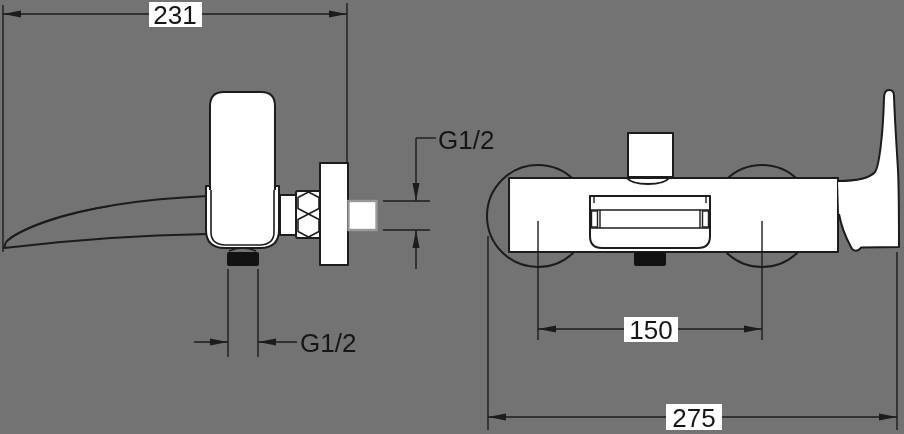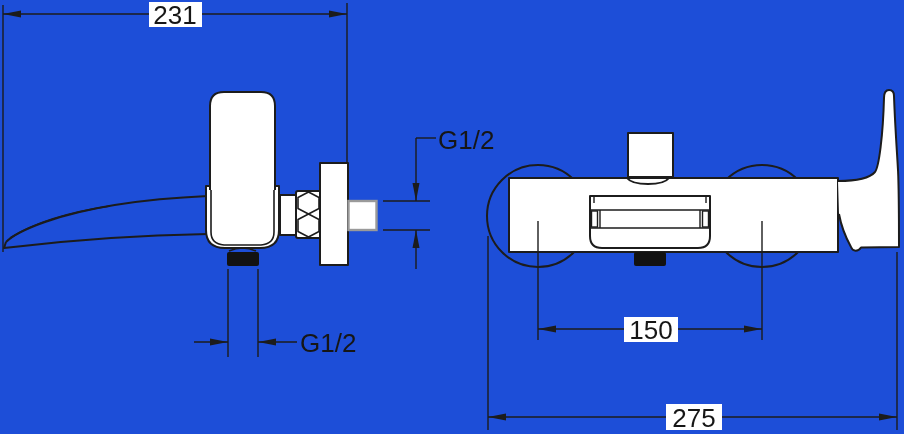--- a/index.html
+++ b/index.html
@@ -1,16 +1,16 @@
 <!DOCTYPE html>
 <html><head>
 <meta charset="utf-8">
 <style>
   html,body{margin:0;padding:0;background:#ffffff;}
-  .canvas{position:relative;width:904px;height:434px;background:#1d4ed8;overflow:hidden;}
+  .canvas{position:relative;width:904px;height:434px;background:#737373;overflow:hidden;}
   svg{display:block;}
   .ln  {fill:none;stroke:#1c1c1c;stroke-width:2;stroke-linejoin:round;stroke-linecap:butt;}
   .fw  {fill:#ffffff;stroke:#1c1c1c;stroke-width:2;stroke-linejoin:round;}
   .inner{fill:none;stroke:#1c1c1c;stroke-width:1.6;stroke-linejoin:round;}
   .thin{fill:none;stroke:#1c1c1c;stroke-width:1.4;}
   .arr {fill:#1c1c1c;stroke:none;}
   .gray{fill:#ffffff;stroke:#9a9a9a;stroke-width:2.4;}
   .blk {fill:#121212;stroke:none;}
   .gap {fill:#ffffff;stroke:none;}
   text {font-family:"Liberation Sans","DejaVu Sans",sans-serif;font-size:26px;fill:#161616;}

